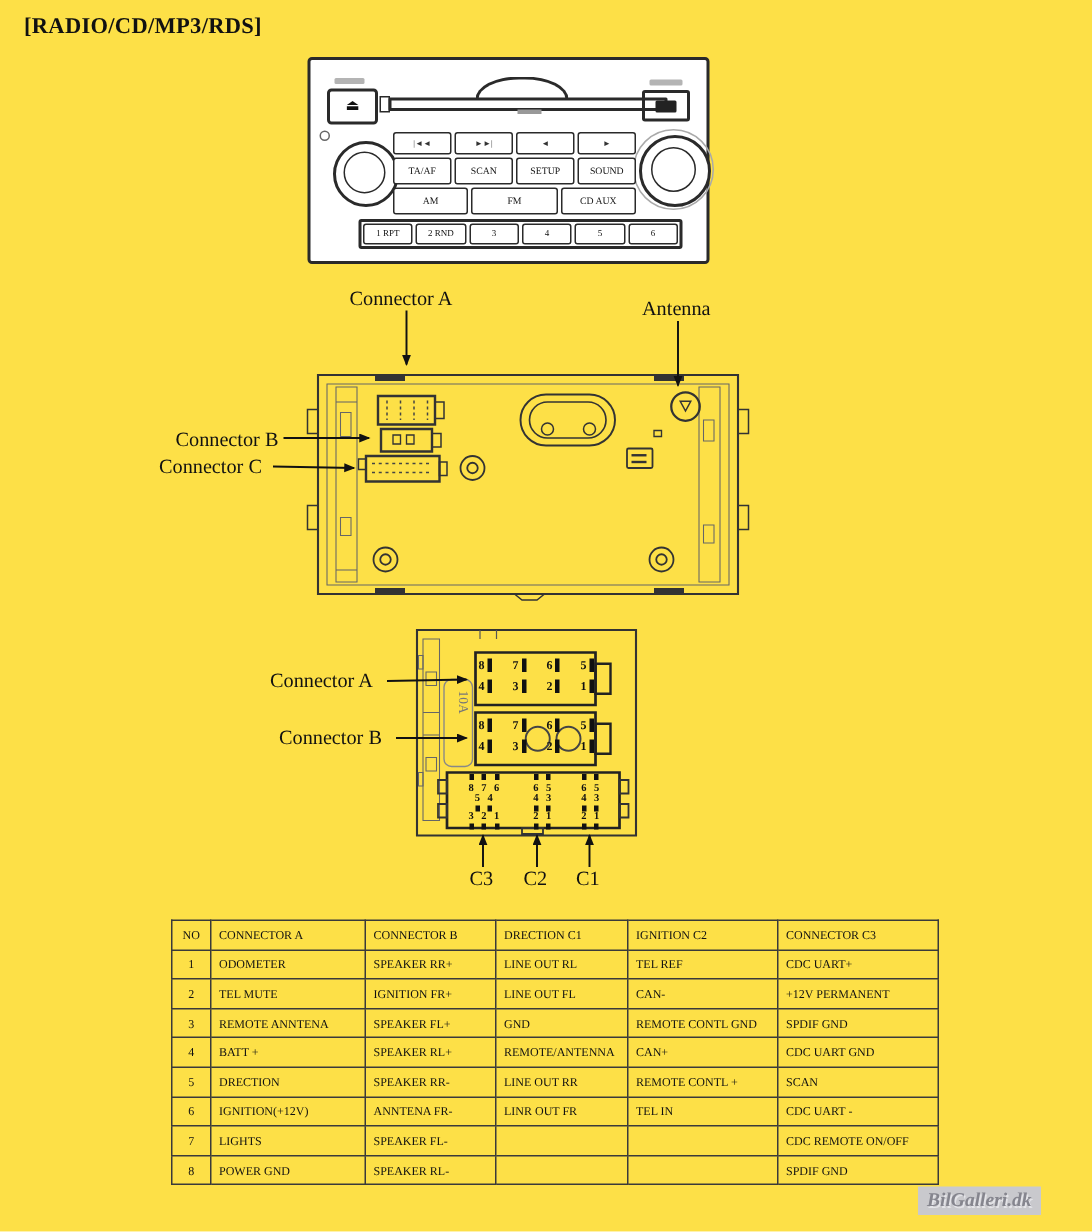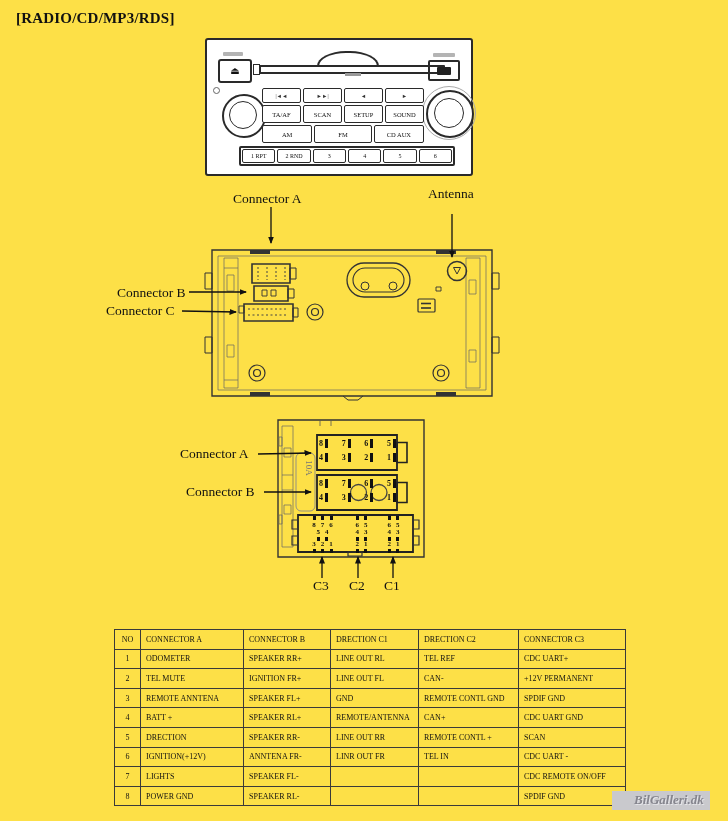--- a/index.html
+++ b/index.html
@@ -48,27 +48,27 @@
   .cgroup{display:flex;flex-direction:column;}
   .crow{display:flex;justify-content:center;gap:5px;height:12px;align-items:flex-start;}
   .pc{display:flex;flex-direction:column;align-items:center;line-height:0;}
   .pc i{width:3px;height:4px;background:#111;display:block;margin:0 0 1px 0;}
   .pc b{font-size:7px;font-weight:700;line-height:8px;display:block;}
   .pc.d i{margin:1px 0 0 0;}
   #fuse-label{left:296px;top:462px;width:24px;height:12px;font-size:9px;color:#777;
               text-align:center;transform:rotate(90deg);}
   
   #pin-table{left:114px;top:613px;}
-  #pin-table table{border-collapse:collapse;table-layout:fixed;margin-top:16px;}
+  #pin-table table{border-collapse:collapse;table-layout:fixed;}
   #pin-table td,#pin-table th{border:1px solid #3a3a3a;height:19.6px;font-size:8px;font-weight:400;
       text-align:left;padding:0 2px 0 5px;white-space:nowrap;overflow:hidden;box-sizing:border-box;}
   #pin-table .cnum{text-align:center;padding:0;}
   
   #watermark{left:612px;top:791px;background:#c9c9cd;color:#85858e;font-style:italic;font-weight:700;
-             font-size:13px;padding:1px 6px 2px 22px;white-space:nowrap;text-shadow:1px 1px 0 #e4e4e8;}
+             font-size:13px;padding:1px 6px 2px 6px;white-space:nowrap;text-shadow:1px 1px 0 #e4e4e8;}
   svg{position:absolute;overflow:visible;}
   svg *{vector-effect:non-scaling-stroke;}
 </style>
 </head>
 <body>
 
 <div id="page">
 
   <div id="title" class="abs">[RADIO/CD/MP3/RDS]</div>
 
@@ -116,21 +116,21 @@
       <div class="fbtn">1 RPT</div>
       <div class="fbtn">2 RND</div>
       <div class="fbtn">3</div>
       <div class="fbtn">4</div>
       <div class="fbtn">5</div>
       <div class="fbtn">6</div>
     </div>
   </div>
 
   <div class="abs dlabel" style="left:233px;top:191px;">Connector A</div>
-  <div class="abs dlabel" style="left:428px;top:186px;text-align:right;">Antenna</div>
+  <div class="abs dlabel" style="left:428px;top:198px;text-align:right;">Antenna</div>
   <div class="abs dlabel" style="left:117px;top:285px;">Connector B</div>
   <div class="abs dlabel" style="left:106px;top:303px;">Connector C</div>
 
   <svg style="left:100px;top:185px;" width="420" height="220" viewBox="0 0 420 220">
     <defs>
       <marker id="ah" markerWidth="9" markerHeight="8" refX="6.5" refY="3" orient="auto" markerUnits="userSpaceOnUse">
         <path d="M0,0 L7.5,3 L0,6 z" fill="#111"></path>
       </marker>
     </defs>
     <g fill="none" stroke="#333" stroke-width="1.4">
@@ -447,21 +447,21 @@
         <col style="width:88px">
           <col style="width:100px">
           <col style="width:107px">
       </colgroup>
       <tbody>
           <tr>
         <th class="cnum">NO</th>
         <th>CONNECTOR A</th>
         <th>CONNECTOR B</th>
         <th>DRECTION C1</th>
-        <th>DRECTION C2</th>
+        <th>IGNITION C2</th>
         <th>CONNECTOR C3</th>
       </tr>
       <tr>
         <td class="cnum">1</td>
         <td>ODOMETER</td>
         <td>SPEAKER RR+</td>
         <td>LINE OUT RL</td>
         <td>TEL REF</td>
         <td>CDC UART+</td>
       </tr>

